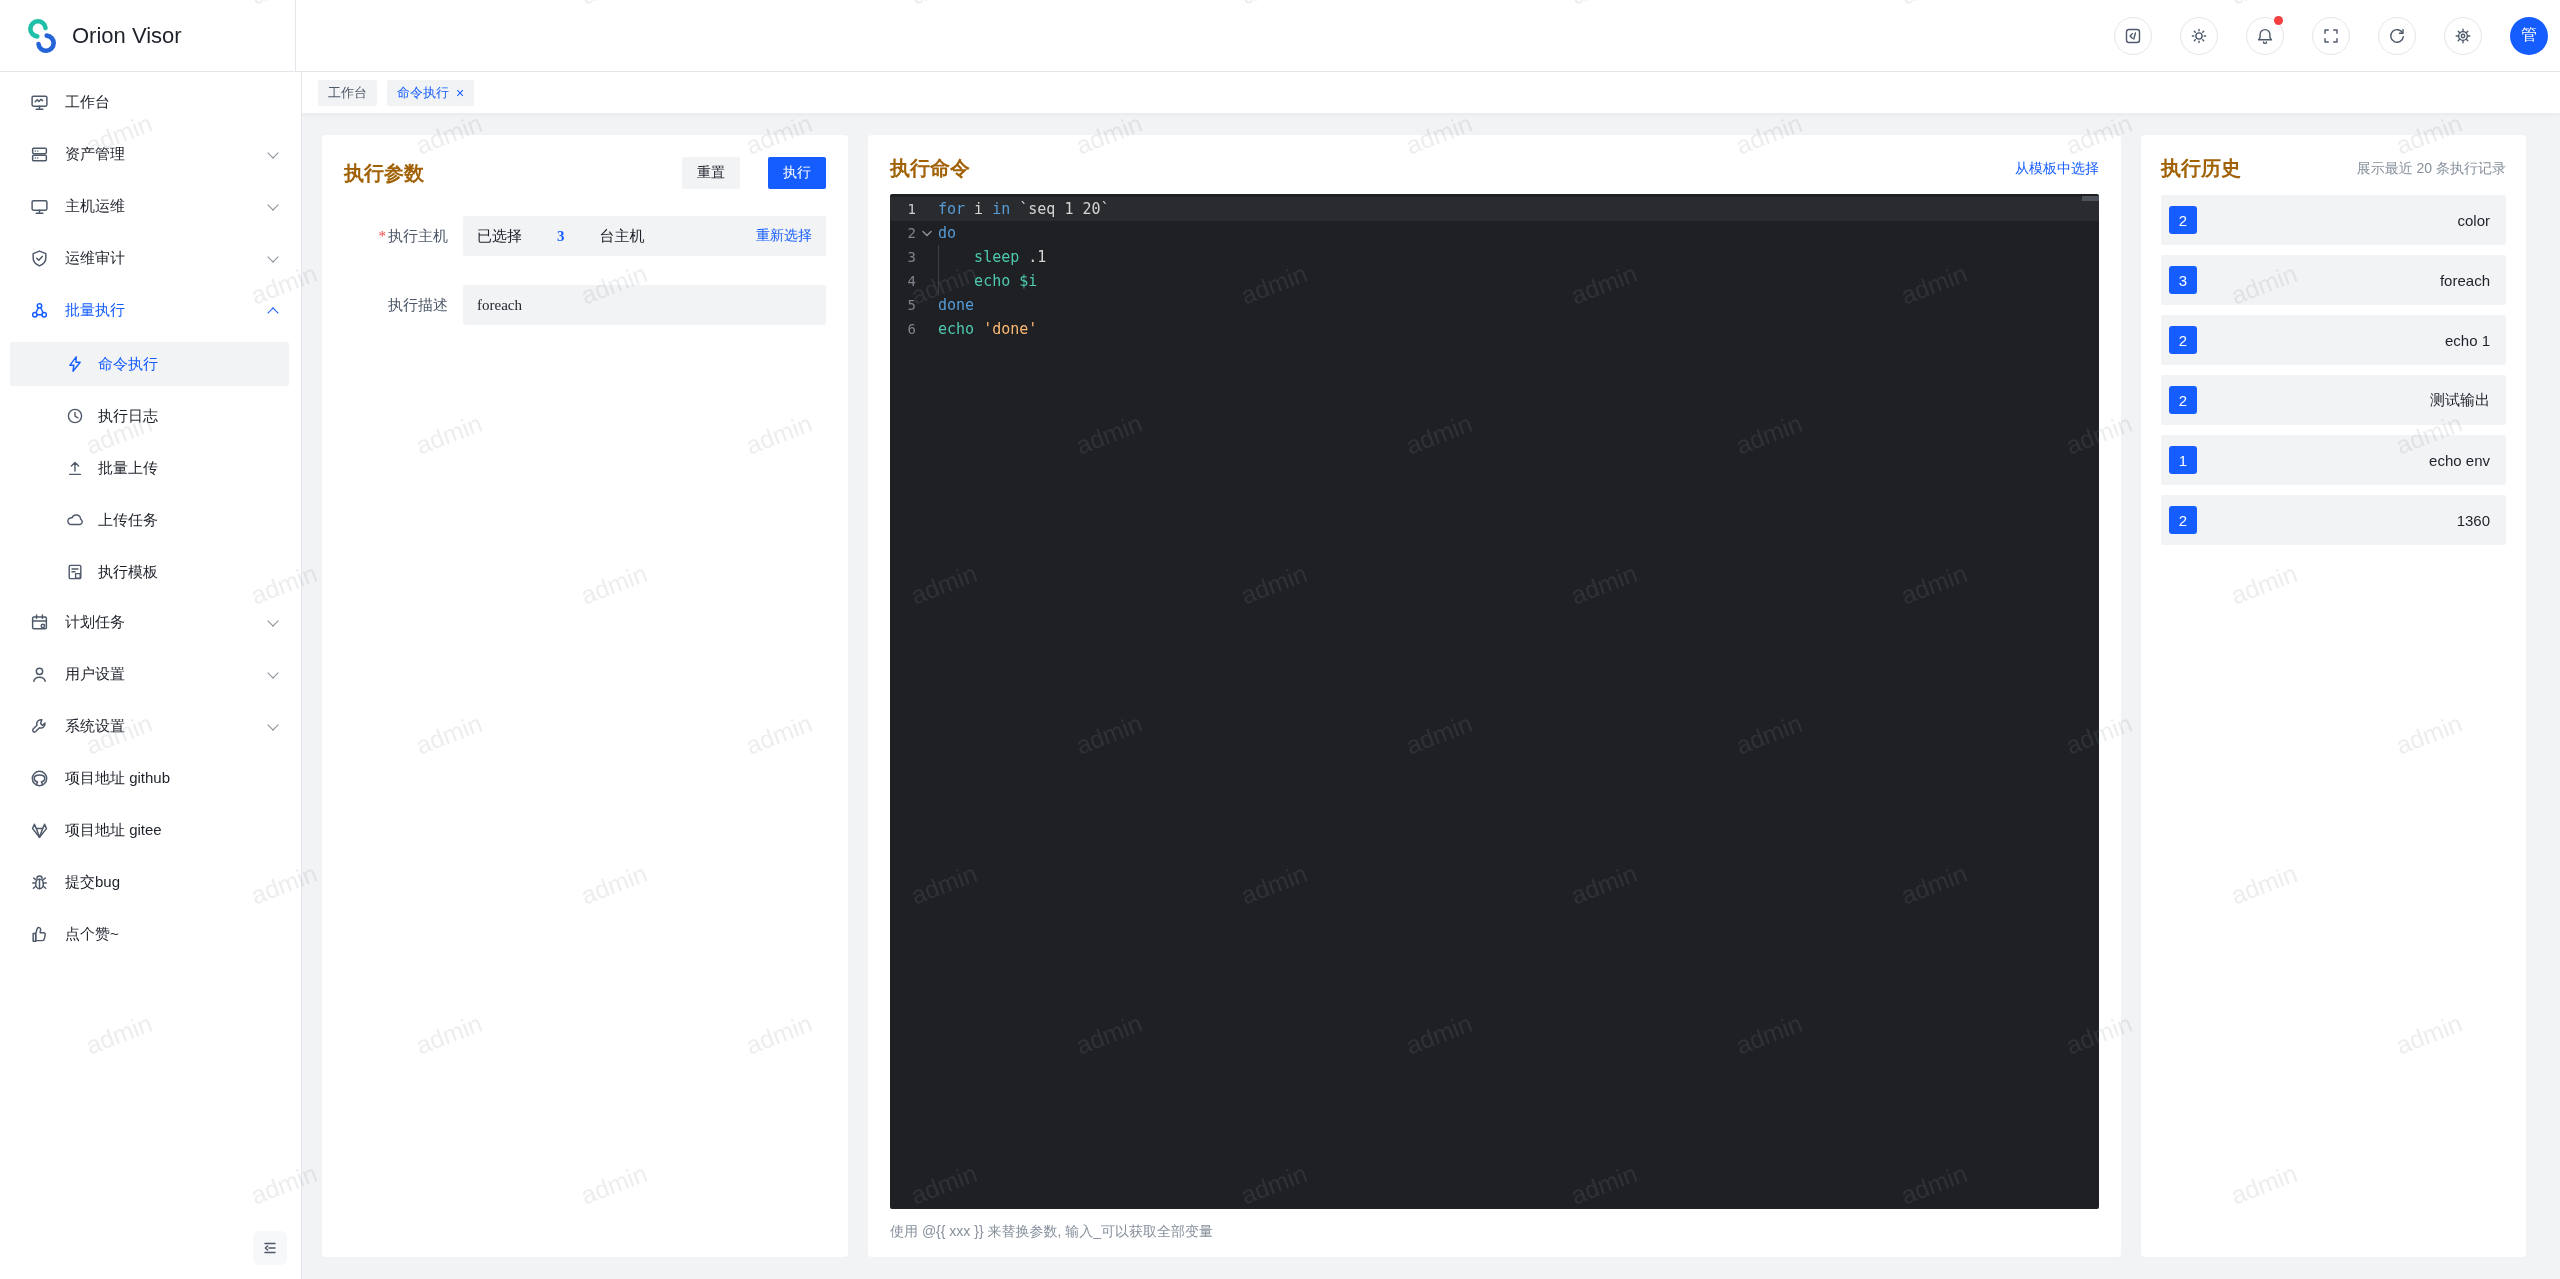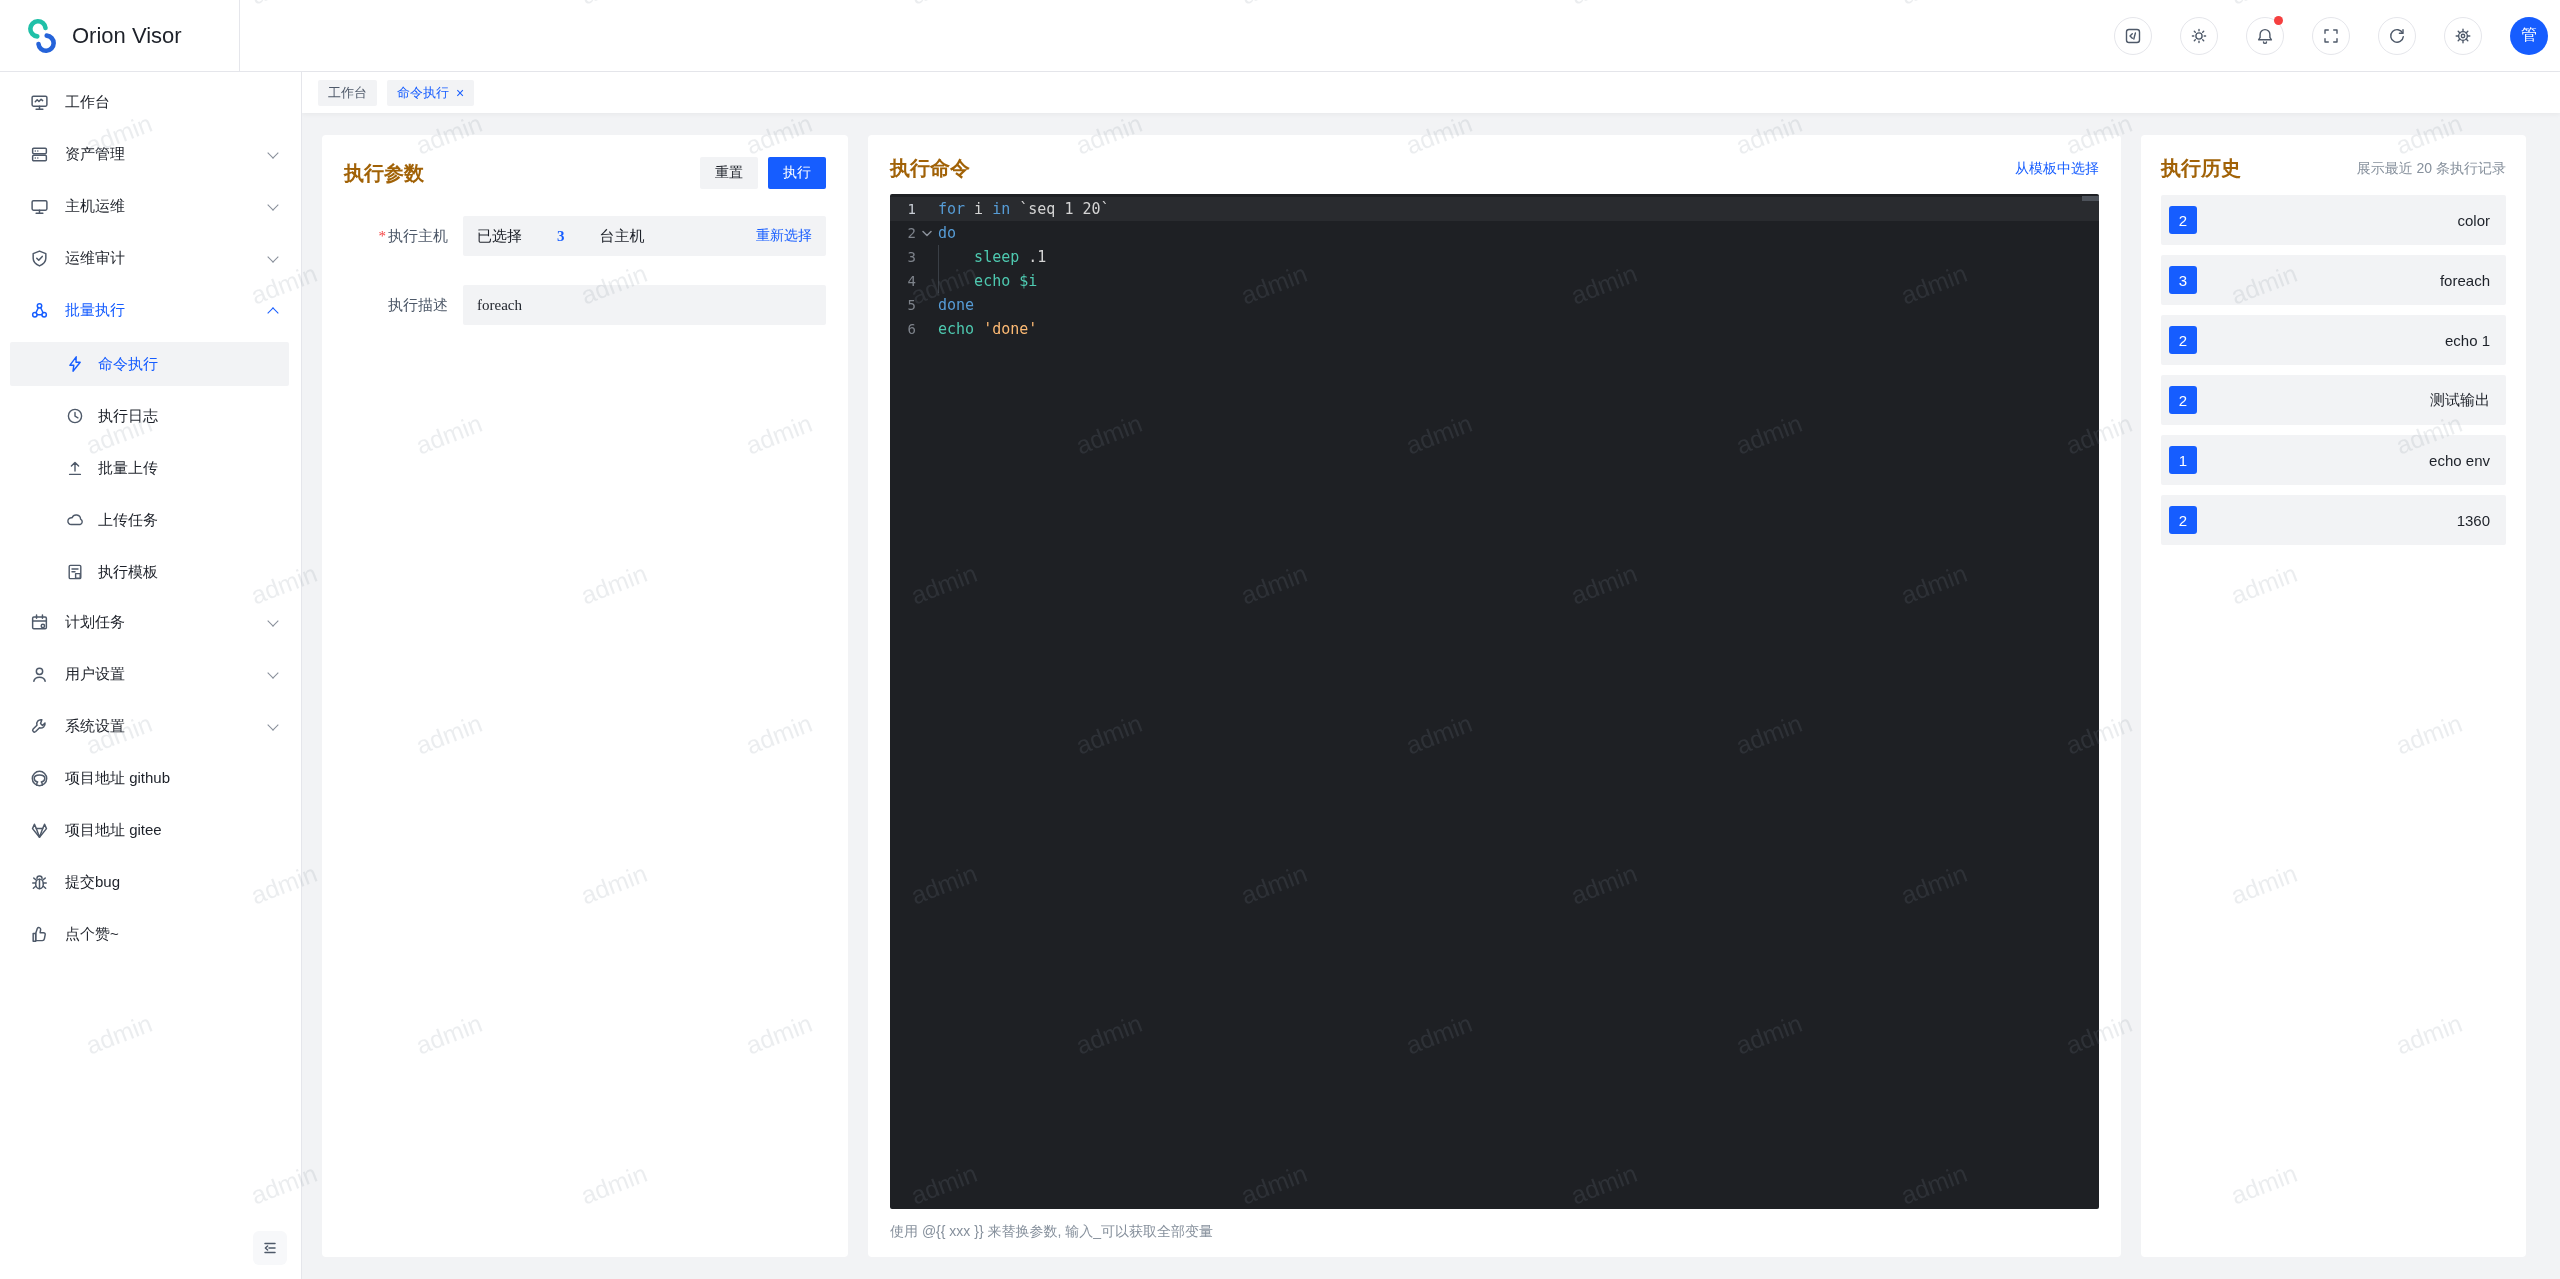--- a/index.html
+++ b/index.html
@@ -2,21 +2,21 @@
 <html><head>
 <meta charset="utf-8">
 <style>
   * { box-sizing: border-box; margin: 0; padding: 0; }
   html,body { width:2560px; height:1279px; overflow:hidden; }
   body { font-family:"Liberation Sans","DejaVu Sans",sans-serif; color:#1d2129; background:#f2f3f5; }
   svg { display:block; }
 
   
   .header { height:72px; background:#fff; border-bottom:1px solid #e5e6eb; display:flex; align-items:center; }
-  .logo-area { width:240px; height:100%; display:flex; align-items:center; padding-left:24px; border-right:1px solid #e5e6eb; flex:none; }
+  .logo-area { width:296px; height:100%; display:flex; align-items:center; padding-left:24px; border-right:1px solid #e5e6eb; flex:none; }
   .logo-title { font-size:22px; font-weight:500; color:#1d2129; margin-left:12px; }
   .header-right { margin-left:auto; display:flex; align-items:center; gap:28px; padding-right:12px; }
   .hbtn { width:38px; height:38px; border-radius:50%; border:1px solid #e5e6eb; background:#fff; display:flex; align-items:center; justify-content:center; position:relative; cursor:pointer; }
   .hbtn svg { stroke:#4e5969; fill:none; stroke-width:1.4; stroke-linecap:round; stroke-linejoin:round; }
   .red-dot { position:absolute; top:-2px; right:0px; width:9px; height:9px; border-radius:50%; background:#f53f3f; }
   .avatar { width:38px; height:38px; border-radius:50%; background:#165dff; color:#fff; font-size:16px; display:flex; align-items:center; justify-content:center; cursor:pointer; }
 
   
   .shell { display:flex; height:1207px; }
   .sidebar { width:302px; background:#fff; border-right:1px solid #e5e6eb; padding-top:10px; position:relative; flex:none; }
@@ -45,21 +45,21 @@
 
   .content { flex:1; display:flex; gap:20px; padding:22px 34px 22px 20px; min-height:0; }
   .card { background:#fff; border-radius:4px; }
   .card-head { display:flex; align-items:center; }
   .card-title { font-size:20px; font-weight:700; color:#a16207; }
   .card-sub { margin-left:auto; font-size:14px; color:#86909c; }
   .link { color:#165dff; font-size:14px; cursor:pointer; }
 
   
   .card.params { width:526px; flex:none; padding:22px; }
-  .head-btns { margin-left:auto; display:flex; gap:10px; }
+  .head-btns { margin-left:auto; display:flex; gap:28px; }
   .btn { height:32px; padding:0 15px; border:none; border-radius:2px; font-size:14px; cursor:pointer; font-family:inherit; }
   .btn.ghost { background:#f2f3f5; color:#1d2129; }
   .btn.primary { background:#165dff; color:#fff; }
   .form { margin-top:27px; }
   .form-row { display:flex; align-items:center; margin-bottom:29px;font-family:Liberation Serif, serif; }
   .form-label { width:104px; flex:none; text-align:right; margin-right:15px; font-size:15px; color:#4e5969; white-space:nowrap; }
   .asterisk { color:#f53f3f; margin-right:2px; }
   .field { flex:1; min-width:0; height:40px; background:#f2f3f5; border-radius:2px; display:flex; align-items:center; padding:0 14px; font-size:15px; color:#1d2129;gap:28px; }
   .host-count { color:#165dff; font-weight:700; margin:0 7px; }
   .field .link { margin-left:auto; }

